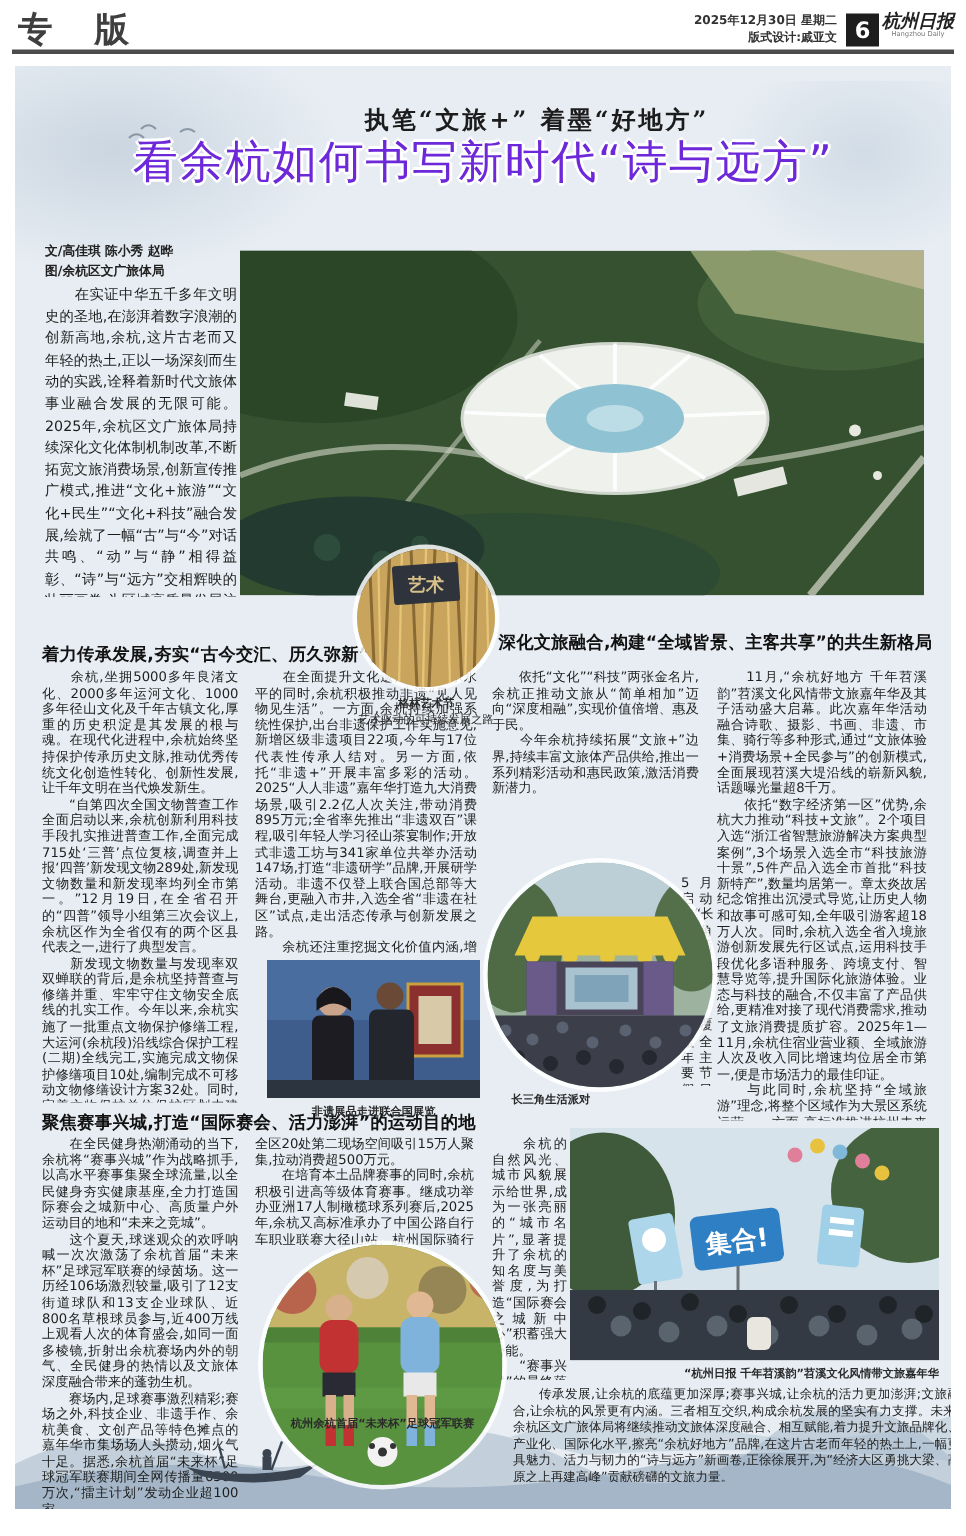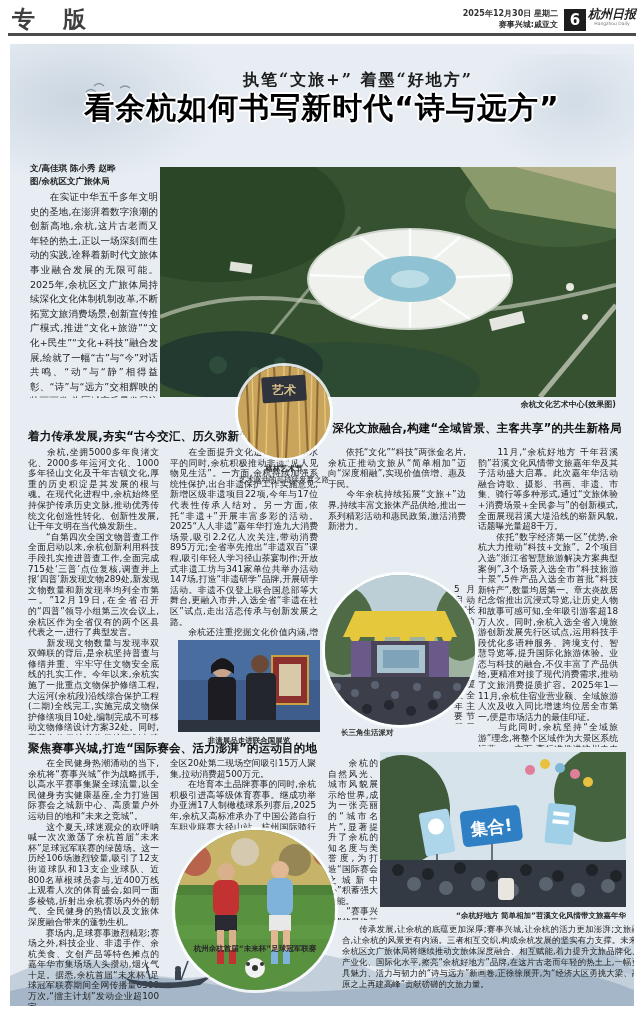--- a/index.html
+++ b/index.html
@@ -28,21 +28,21 @@
      background:radial-gradient(ellipse at 30% 40%,rgba(150,170,190,.35),rgba(150,170,190,0) 70%);}
   .wash.tr{left:470px;top:10px;width:160px;height:120px;
      background:radial-gradient(ellipse at 60% 40%,rgba(160,180,200,.30),rgba(160,180,200,0) 70%);}
   .mountains{position:absolute;left:0;top:872px;width:624px;height:90px;z-index:1;}
 
   
   .kicker{position:absolute;left:0;top:26px;width:624px;text-align:center;font-size:16px;
           font-weight:600;color:#1c1c1c;letter-spacing:2px;z-index:3;
           font-family:"DejaVu Serif","Liberation Serif",serif;padding-left:36px;}
   .headline{position:absolute;left:0;top:44px;width:624px;text-align:center;font-size:30px;
-            font-weight:700;color:#000000;letter-spacing:1px;z-index:3;
+            font-weight:400;color:#6d28d9;letter-spacing:1px;z-index:3;
             text-shadow:-2px 0 #fff,2px 0 #fff,0 -2px #fff,0 2px #fff,
                         -1px -1px #fff,1px 1px #fff,1px -1px #fff,-1px 1px #fff;}
   .byline{position:absolute;left:20px;top:118px;width:130px;font-size:8.5px;font-weight:700;
           color:#222;line-height:13px;z-index:3;}
 
   
   .bodytext{white-space:pre-wrap;text-align:justify;color:#1d1d1d;overflow:hidden;
             position:absolute;z-index:2;}
   .lede{left:20px;top:146px;width:128px;height:208px;font-size:9.5px;line-height:14.6px;}
   .col{font-size:8.8px;line-height:10.6px;}
@@ -60,21 +60,21 @@
   .birds{position:absolute;left:70px;top:34px;width:60px;height:24px;z-index:3;}
 </style>
 </head>
 <body>
 
 <div class="page">
 
   <div class="hdr-label">专 版</div>
   <div class="hdr-meta">
     <div>2025年12月30日 星期二</div>
-    <div>赛事兴城:戚亚文</div>
+    <div>版式设计:戚亚文</div>
   </div>
   <div class="hdr-pagenum">6</div>
   <div class="hdr-logo">
     <div class="cn">杭州日报</div>
     <div class="en">Hangzhou Daily</div>
   </div>
   <div class="hdr-rule"></div>
 
   <div class="panel">
 
@@ -121,21 +121,20 @@
             <line x1="250" y1="112" x2="250" y2="160"></line>
         </g>
         <ellipse cx="250" cy="112" rx="46" ry="23" fill="#8fc2d2"></ellipse>
         <ellipse cx="250" cy="112" rx="19" ry="9" fill="#bcdde6"></ellipse>
         <rect x="330" y="148" width="34" height="12" fill="#e4e6df" transform="rotate(-14 347 154)"></rect>
         <rect x="70" y="96" width="22" height="9" fill="#dfe2d8" transform="rotate(8 81 100)"></rect>
         <circle cx="410" cy="120" r="4" fill="#e8e8e0"></circle>
           <circle cx="425" cy="150" r="3" fill="#e8e8e0"></circle>
       </svg>
     </div>
-    <div class="cap" style="left:336px;top:356px;width:270px;text-align:right;">余杭文化艺术中心(效果图)</div>
 
     <div class="photo circle" style="left:228px;top:322px;width:92px;height:92px;">
       <svg viewBox="0 0 92 92" preserveAspectRatio="none">
         <rect width="92" height="92" fill="#c9a45c"></rect>
         <g stroke="#8a6a34" stroke-width="2">
           <line x1="8" y1="0" x2="12" y2="92"></line>
             <line x1="22" y1="0" x2="18" y2="92"></line>
           <line x1="36" y1="0" x2="40" y2="92"></line>
             <line x1="52" y1="0" x2="48" y2="92"></line>
           <line x1="66" y1="0" x2="70" y2="92"></line>
@@ -281,21 +280,21 @@
             <circle cx="66" cy="136" r="7"></circle>
             <circle cx="98" cy="132" r="7"></circle>
             <circle cx="132" cy="138" r="7"></circle>
             <circle cx="166" cy="132" r="7"></circle>
             <circle cx="198" cy="138" r="7"></circle>
             <circle cx="228" cy="134" r="7"></circle>
           </g>
         <rect x="118" y="126" width="16" height="22" rx="4" fill="#e8e6df"></rect>
       </svg>
     </div>
-    <div class="cap small" style="left:370px;top:867px;width:246px;text-align:right;">“余杭好地方 简单相加”苕溪文化风情带文旅嘉年华</div>
+    <div class="cap small" style="left:370px;top:867px;width:246px;text-align:right;">“杭州日报 千年苕溪韵”苕溪文化风情带文旅嘉年华</div>
 
     <div class="bodytext closing">　　传承发展,让余杭的底蕴更加深厚;赛事兴城,让余杭的活力更加澎湃;文旅融合,让余杭的风景更有内涵。三者相互交织,构成余杭发展的坚实有力支撑。未来,余杭区文广旅体局将继续推动文旅体深度融合、相互赋能,着力提升文旅品牌化、产业化、国际化水平,擦亮“余杭好地方”品牌,在这片古老而年轻的热土上,一幅更具魅力、活力与韧力的“诗与远方”新画卷,正徐徐展开,为“经济大区勇挑大梁、高原之上再建高峰”贡献磅礴的文旅力量。</div>
 
     <div class="photo circle" style="left:165px;top:786px;width:160px;height:160px;">
       <svg viewBox="0 0 160 160" preserveAspectRatio="none">
         <rect width="160" height="160" fill="#58923f"></rect>
         <rect width="160" height="55" fill="#c8b469"></rect>
         <circle cx="20" cy="30" r="16" fill="#b04040" opacity=".7"></circle>
         <circle cx="70" cy="22" r="14" fill="#d8d0c0" opacity=".8"></circle>
         <circle cx="120" cy="30" r="16" fill="#8a7a50" opacity=".8"></circle>

